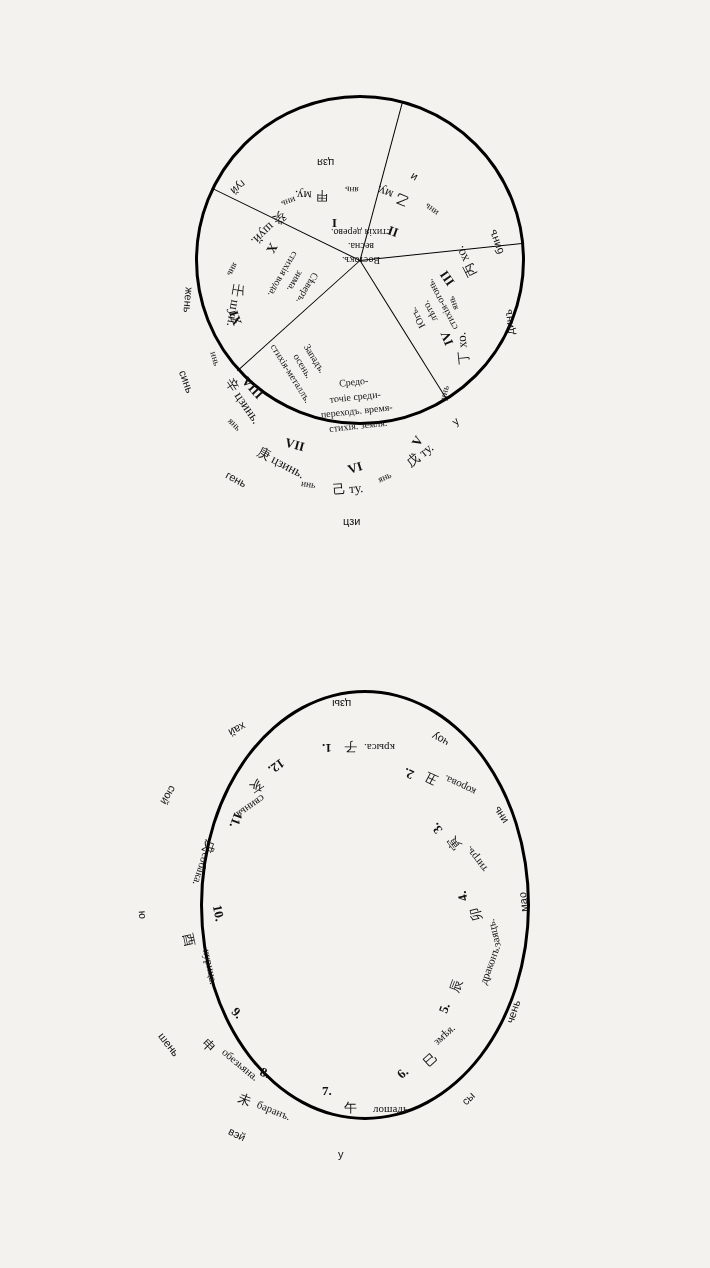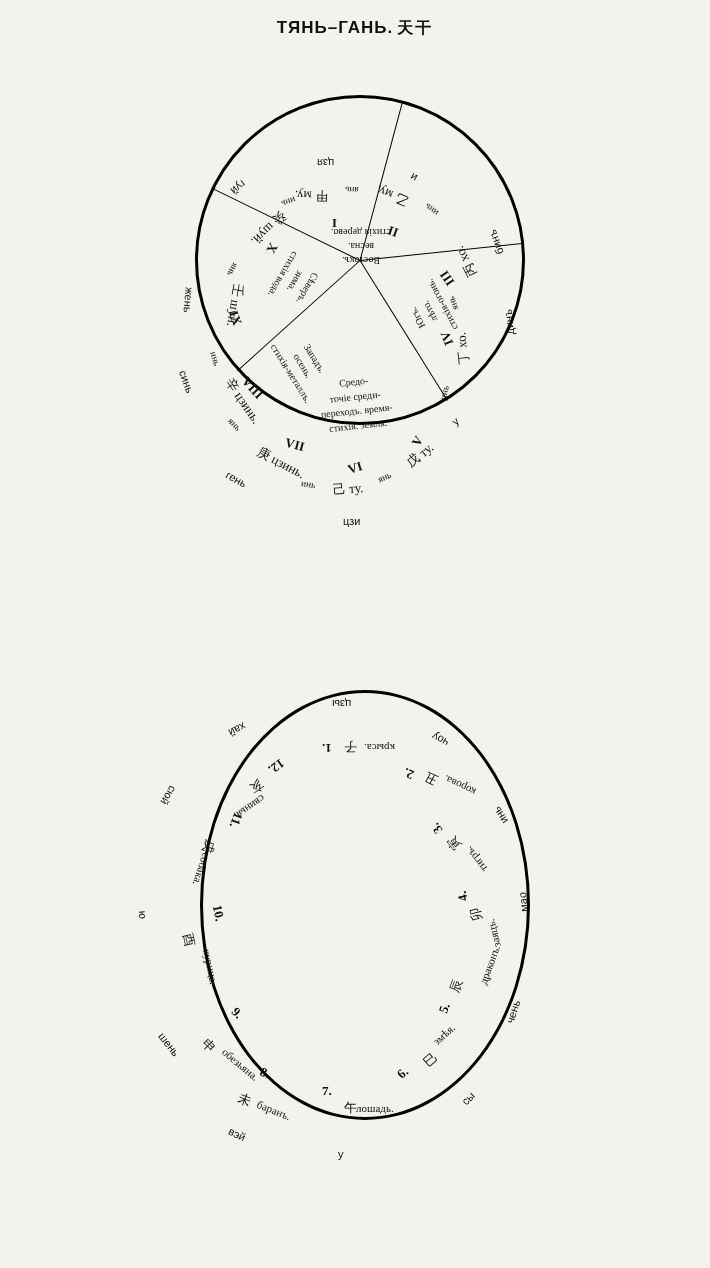--- a/index.html
+++ b/index.html
@@ -121,23 +121,20 @@
     text-align: center;
     font-family: "Liberation Serif", serif;
     transform-origin: 50% 50%;
   }
 </style>
 </head>
 <body>
 
 <div class="page">
 
-  <div class="title" id="title-tiangan">
-    <span>ТЯНЬ–ГАНЬ.</span><span class="han">天干</span>
-  </div>
 
   <div class="diagram" id="diagram-tiangan">
     <div class="ring" id="ring-tiangan"></div>
 
     <div class="spoke" style="left:265px; top:185px; width:165px; transform:rotate(-75deg);"></div>
     <div class="spoke" style="left:265px; top:185px; width:165px; transform:rotate(-6deg);"></div>
     <div class="spoke" style="left:265px; top:185px; width:165px; transform:rotate(58deg);"></div>
     <div class="spoke" style="left:265px; top:185px; width:165px; transform:rotate(138deg);"></div>
     <div class="spoke" style="left:265px; top:185px; width:165px; transform:rotate(206deg);"></div>
 
@@ -241,21 +238,21 @@
     <div class="lbl" style="left:360px; top:298px; transform:rotate(290deg);">драконъ.</div>
     <div class="lbl outside" style="left:392px; top:345px; transform:rotate(288deg);">чень</div>
 
     <div class="lbl num" style="left:288px; top:405px; transform:rotate(318deg);">6.</div>
     <div class="lbl han" style="left:314px; top:392px; transform:rotate(318deg);">巳</div>
     <div class="lbl" style="left:322px; top:368px; transform:rotate(318deg);">змѣя.</div>
     <div class="lbl outside" style="left:352px; top:432px; transform:rotate(315deg);">сы</div>
 
     <div class="lbl num" style="left:212px; top:423px; transform:rotate(0deg);">7.</div>
     <div class="lbl han" style="left:234px; top:440px; transform:rotate(0deg);">午</div>
-    <div class="lbl" style="left:246px; top:442px; transform:rotate(0deg);">лошадь.</div>
+    <div class="lbl" style="left:263px; top:442px; transform:rotate(0deg);">лошадь.</div>
     <div class="lbl outside" style="left:228px; top:488px; transform:rotate(0deg);">у</div>
 
     <div class="lbl num" style="left:150px; top:405px; transform:rotate(22deg);">8.</div>
     <div class="lbl han" style="left:128px; top:432px; transform:rotate(22deg);">未</div>
     <div class="lbl" style="left:146px; top:444px; transform:rotate(22deg);">баранъ.</div>
     <div class="lbl outside" style="left:118px; top:468px; transform:rotate(26deg);">вэй</div>
 
     <div class="lbl num" style="left:122px; top:345px; transform:rotate(45deg);">9.</div>
     <div class="lbl han" style="left:92px; top:378px; transform:rotate(45deg);">申</div>
     <div class="lbl" style="left:108px; top:398px; transform:rotate(40deg);">обезьяна.</div>

